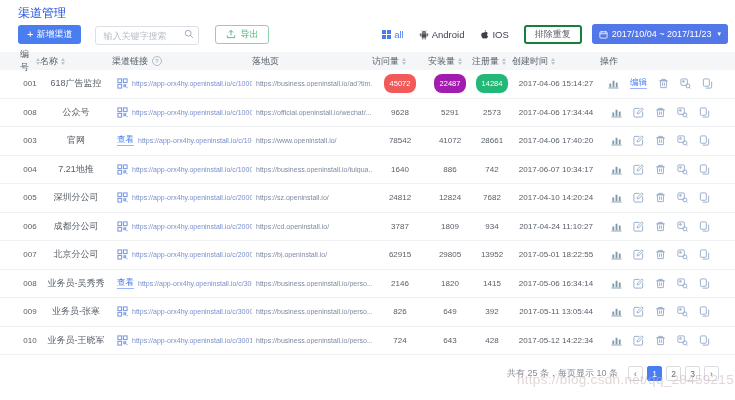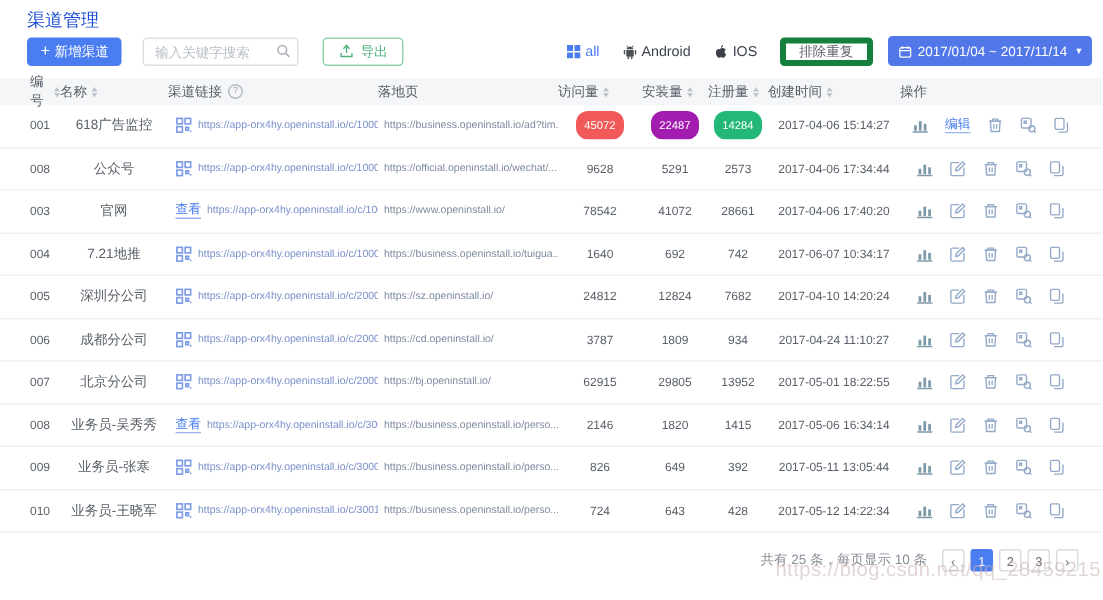--- a/index.html
+++ b/index.html
@@ -14,32 +14,32 @@
   .plus{font-size:11px;line-height:1}
   .search-box{margin-left:14px;position:relative;width:104px;height:19px}
   .search-box input{width:100%;height:100%;box-sizing:border-box;border:1px solid #dcdfe6;border-radius:3px;
        font-size:9px;padding:0 18px 0 7px;color:#333;outline:none;font-family:Liberation Serif, serif}
   .search-box input::placeholder{color:#b9bec7}
   .search-icon{position:absolute;right:5px;top:4px;display:flex}
   .btn-export{margin-left:16px;background:#fff;border:1px solid #8fd3ab;color:#4db278;height:19px;padding:0 10px;gap:4px}
   .filters{margin-left:auto;display:flex;align-items:center;gap:15px;font-size:9.5px}
   .filter{display:flex;align-items:center;gap:3px;color:#3d4350;cursor:pointer}
   .filter.active{color:#4a7df0}
-  .btn-dedupe{margin-left:15px;background:#fff;border:4px solid #15803d;color:#5a5e66;height:19px;padding:0 9px}
+  .btn-dedupe{margin-left:15px;background:#fff;border:2px solid #15803d;color:#5a5e66;height:19px;padding:0 9px}
   .btn-date{margin-left:10px;background:#5277e8;color:#fff;border:none;height:20px;padding:0 7px;gap:4px}
   .caret{font-size:7px;margin-left:2px}
 
   
   .table{position:absolute;left:0;right:0;top:52px}
   .thead{display:flex;background:#f5f6f8;height:18px;align-items:center}
   .th{font-size:9px;color:#596069;display:flex;align-items:center;gap:3px;box-sizing:border-box}
   .tr{display:flex;align-items:center;height:27.5px;border-bottom:1px solid #f0f1f3}
   .td{font-size:8px;color:#596069;box-sizing:border-box;display:flex;align-items:center;justify-content:center;
       overflow:hidden;white-space:nowrap}
-  .c0{width:40px;justify-content:flex-start;padding-left:20px}
+  .c0{width:40px;justify-content:center;padding-left:20px}
   .c1{width:72px;font-size:9px}
   .c2{width:140px;gap:4px}
   .tr .c2{justify-content:flex-start;padding-left:5px}
   .c3{width:120px}
   .tr .c3{justify-content:flex-start;padding-left:4px}
   .c4{width:56px}.c5{width:44px}.c6{width:40px}.c7{width:88px}
   .c8{width:135px}
   .tr .c8{gap:11px;justify-content:center;padding-right:14px}
   .th.c0{font-size:9px}
   .link-channel{color:#7b90cc;font-size:7px;text-decoration:none;cursor:pointer}
@@ -140,21 +140,21 @@
 
   <button class="btn btn-date">
     <span style="display:inline-flex">
       <svg width="9" height="9" viewBox="0 0 10 10" fill="none" stroke="#fff" stroke-width=".9">
           <rect x="1" y="2" width="8" height="7" rx="1"></rect>
           <line x1="3" y1="1" x2="3" y2="3"></line>
           <line x1="7" y1="1" x2="7" y2="3"></line>
           <line x1="1" y1="4.2" x2="9" y2="4.2"></line>
         </svg>
     </span>
-    <span>2017/01/04 ~ 2017/11/14</span>
+    <span>2017/10/04 ~ 2017/11/23</span>
     <span class="caret">▾</span>
   </button>
 </div>
 
 <div class="table">
   <div class="thead">
       <div class="th c0">
         <span>编号</span>
         <span class="sort">
           <i class="up"></i>
@@ -424,21 +424,21 @@
 
       <a class="link-channel">https://app-orx4hy.openinstall.io/c/10004</a>
     </div>
     <div class="td c3">
       <a class="link-landing">https://business.openinstall.io/tuigua...</a>
     </div>
     <div class="td c4">
           <span class="num">1640</span>
         </div>
     <div class="td c5">
-          <span class="num">692</span>
+          <span class="num">886</span>
         </div>
     <div class="td c6">
           <span class="num">742</span>
         </div>
     <div class="td c7">2017-06-07 10:34:17</div>
     <div class="td c8">
       <span class="act">
         <svg width="11" height="11" viewBox="0 0 12 12">
               <g fill="#7d99a8">
                 <rect x="1.5" y="6" width="2" height="4"></rect>

